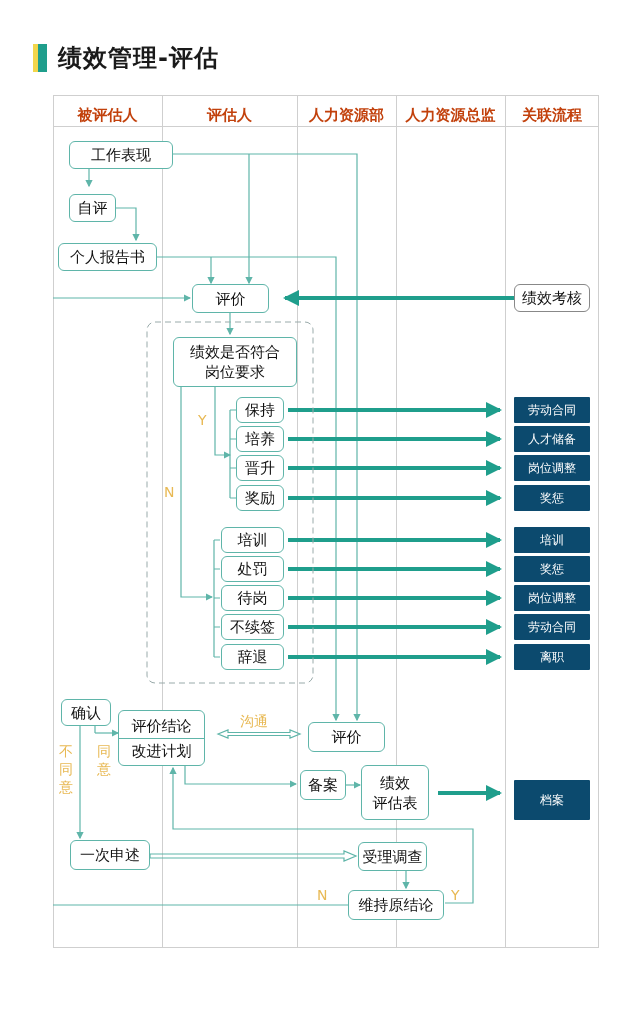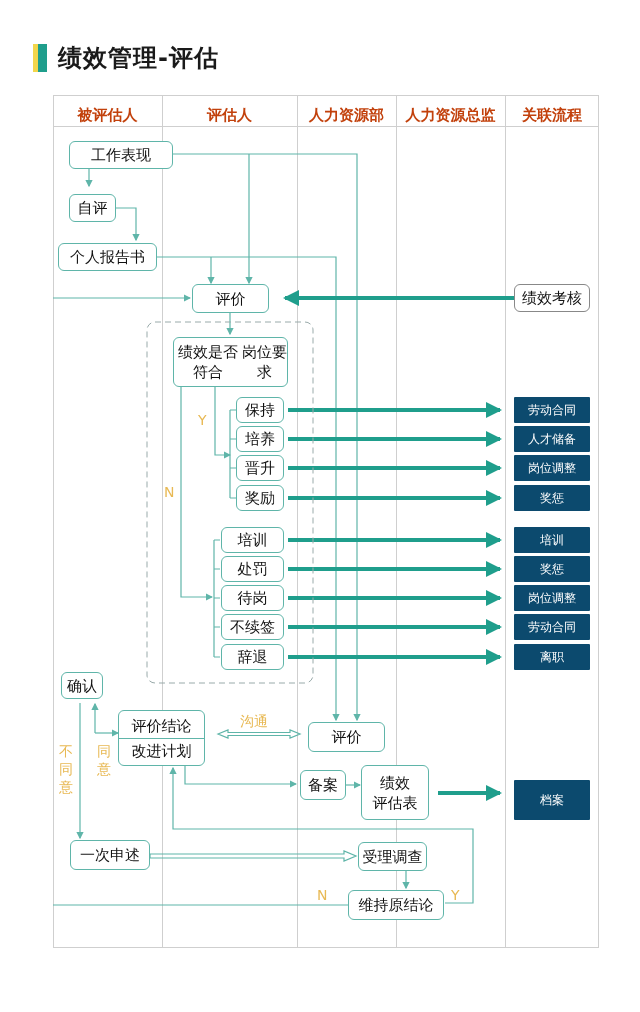--- a/index.html
+++ b/index.html
@@ -114,25 +114,25 @@
     <path d="M288,657 H500" marker-end="url(#A)"></path>
     <path d="M438,793 H500" marker-end="url(#A)"></path>
   </g>
 
   <rect x="147" y="322" width="166" height="361" rx="8" fill="none" stroke="#9aa" stroke-width="1" stroke-dasharray="6,4"></rect>
 </svg>
 
 <div class="box" style="left:69px;top:141px;width:104px;height:28px">工作表现</div>
 <div class="box" style="left:69px;top:194px;width:47px;height:28px">自评</div>
 <div class="box" style="left:58px;top:243px;width:99px;height:28px">个人报告书</div>
-<div class="box" style="left:61px;top:672px;width:42px;height:27px">确认</div>
+<div class="box" style="left:61px;top:699px;width:50px;height:27px">确认</div>
 <div class="box" style="left:70px;top:840px;width:80px;height:30px">一次申述</div>
 
 <div class="box" style="left:192px;top:284px;width:77px;height:29px">评价</div>
-<div class="box" style="left:173px;top:337px;width:115px;height:50px;flex-direction:row">
+<div class="box" style="left:173px;top:337px;width:124px;height:50px;flex-direction:column">
   <span>绩效是否符合</span>
   <span>岗位要求</span>
 </div>
 
 <div class="box" style="left:236px;top:397px;width:48px;height:26px">保持</div>
 <div class="box" style="left:236px;top:426px;width:48px;height:26px">培养</div>
 <div class="box" style="left:236px;top:455px;width:48px;height:26px">晋升</div>
 <div class="box" style="left:236px;top:485px;width:48px;height:26px">奖励</div>
 
 <div class="box" style="left:221px;top:527px;width:63px;height:26px">培训</div>

